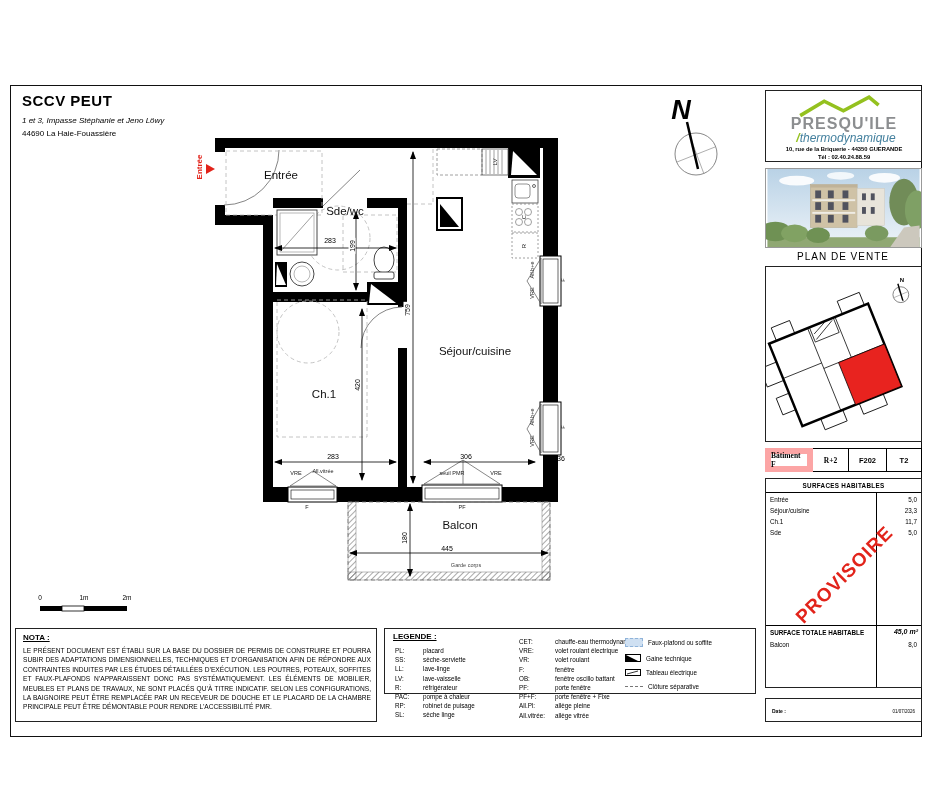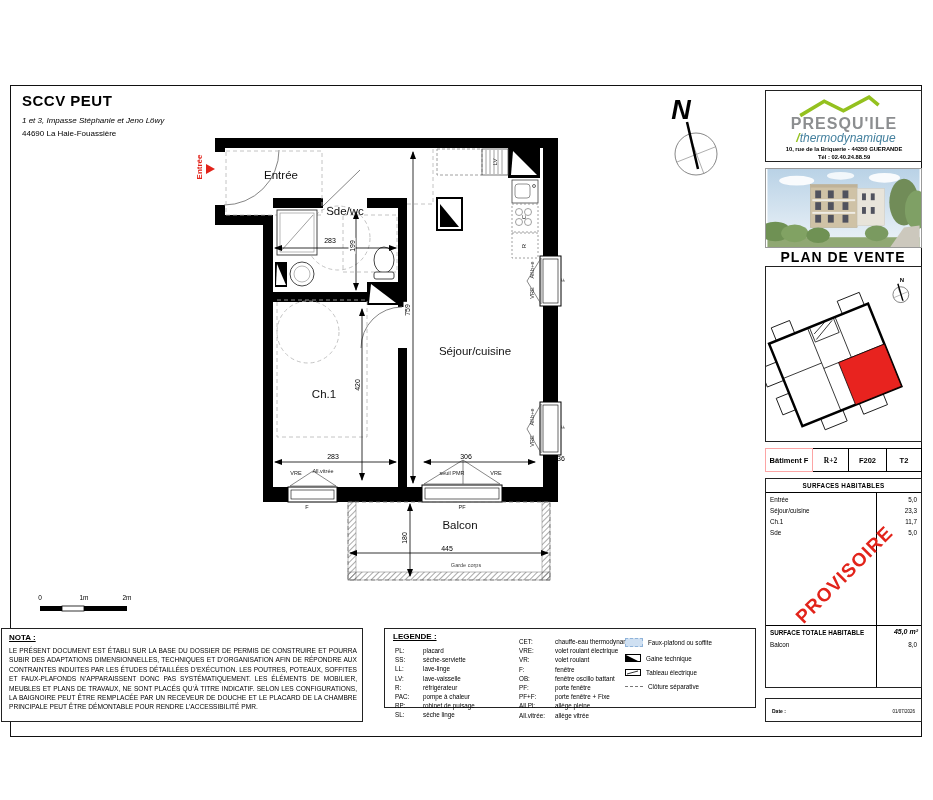--- a/index.html
+++ b/index.html
@@ -194,26 +194,26 @@
 <div class="rl wlabel" style="left:533px;top:441px;">VRE</div>
 <div class="rl wlabel" style="left:564px;top:427px;">F</div>
 <div class="rl wlabel" style="left:495px;top:162px;font-size:6px;">LV</div>
 <div class="rl wlabel" style="left:524px;top:217px;font-size:6px;">C</div>
 <div class="rl wlabel" style="left:524px;top:246px;font-size:6px;">R</div>
 
 <div class="hl" style="left:40px;top:598px;font-size:6.5px;">0</div>
 <div class="hl" style="left:84px;top:598px;font-size:6.5px;">1m</div>
 <div class="hl" style="left:127px;top:598px;font-size:6.5px;">2m</div>
 
-<div class="box" style="left:1px;top:628px;width:362px;height:94px;">
+<div class="box" style="left:15px;top:628px;width:362px;height:94px;">
   <div style="position:absolute;left:7px;top:4px;font-size:8px;font-weight:bold;text-decoration:underline;">NOTA :</div>
   <div style="position:absolute;left:7px;top:17px;width:348px;font-size:6.6px;line-height:9.4px;text-align:justify;">LE PRÉSENT DOCUMENT EST ÉTABLI SUR LA BASE DU DOSSIER DE PERMIS DE CONSTRUIRE ET POURRA SUBIR DES ADAPTATIONS DIMENSIONNELLES, TECHNIQUES ET D’ORGANISATION AFIN DE RÉPONDRE AUX CONTRAINTES INDUITES PAR LES ÉTUDES DÉTAILLÉES D’EXÉCUTION. LES POUTRES, POTEAUX, SOFFITES ET FAUX-PLAFONDS N’APPARAISSENT DONC PAS SYSTÉMATIQUEMENT. LES ÉLÉMENTS DE MOBILIER, MEUBLES ET PLANS DE TRAVAUX, NE SONT PLACÉS QU’À TITRE INDICATIF. SELON LES CONFIGURATIONS, LA BAIGNOIRE PEUT ÊTRE REMPLACÉE PAR UN RECEVEUR DE DOUCHE ET LE PLACARD DE LA CHAMBRE PRINCIPALE PEUT ÊTRE DÉMONTABLE POUR RENDRE L’ACCESSIBILITÉ PMR.</div>
 </div>
 
-<div class="box" style="left:384px;top:628px;width:372px;height:80px;">
+<div class="box" style="left:384px;top:628px;width:372px;height:66px;">
   <div style="position:absolute;left:8px;top:3px;font-size:8px;font-weight:bold;text-decoration:underline;">LEGENDE :</div>
   <div class="abs" style="left:10px;top:17px;">
     <div class="lrow"><span class="abbr" style="width:28px;">PL:</span><span>placard</span></div>
     <div class="lrow"><span class="abbr" style="width:28px;">SS:</span><span>sèche-serviette</span></div>
     <div class="lrow"><span class="abbr" style="width:28px;">LL:</span><span>lave-linge</span></div>
     <div class="lrow"><span class="abbr" style="width:28px;">LV:</span><span>lave-vaisselle</span></div>
     <div class="lrow"><span class="abbr" style="width:28px;">R:</span><span>réfrigérateur</span></div>
     <div class="lrow"><span class="abbr" style="width:28px;">PAC:</span><span>pompe à chaleur</span></div>
     <div class="lrow"><span class="abbr" style="width:28px;">RP:</span><span>robinet de puisage</span></div>
     <div class="lrow"><span class="abbr" style="width:28px;">SL:</span><span>sèche linge</span></div>
@@ -303,21 +303,21 @@
     <rect x="46" y="44" width="44" height="2" fill="#efece4"></rect>
     <rect x="0" y="70" width="156" height="10" fill="#90a873"></rect>
     <polygon points="126,80 140,60 156,58 156,80" fill="#ccc8bd"></polygon>
     <ellipse cx="8" cy="64" rx="16" ry="10" fill="#6f9154"></ellipse>
     <ellipse cx="28" cy="66" rx="14" ry="9" fill="#81a263"></ellipse>
     <ellipse cx="52" cy="68" rx="12" ry="8" fill="#6f9154"></ellipse>
     <ellipse cx="112" cy="66" rx="12" ry="8" fill="#7a9a60"></ellipse>
   </svg>
 </div>
 
-<div class="hl" style="left:843px;top:257px;font-size:14px;font-weight:bold;letter-spacing:1px;">PLAN DE VENTE</div>
+<div class="hl" style="left:843px;top:257px;font-size:10px;font-weight:normal;letter-spacing:1px;">PLAN DE VENTE</div>
 
 <div class="box" style="left:765px;top:266px;width:157px;height:176px;">
   <svg width="155" height="174" viewBox="0 0 156 176">
     <circle cx="136" cy="28" r="8" fill="none" stroke="#666" stroke-width="0.8"></circle>
     <line x1="129" y1="31" x2="143" y2="25" stroke="#888" stroke-width="0.6"></line>
     <line x1="133" y1="21" x2="139" y2="35" stroke="#888" stroke-width="0.6"></line>
     <line x1="133" y1="17" x2="138" y2="34" stroke="#000" stroke-width="1.4"></line>
     <g transform="translate(70,100) rotate(-22)">
       <g fill="#fff" stroke="#000" stroke-width="0.8">
         <rect x="-72" y="-26" width="18" height="20"></rect>
@@ -337,21 +337,21 @@
         <line x1="-8" y1="-32" x2="14" y2="-44"></line>
         <line x1="-8" y1="-38" x2="6" y2="-45"></line>
       </g>
       <rect x="4" y="-2" width="50" height="46" fill="#e8231f" stroke="#000" stroke-width="0.7"></rect>
     </g>
   </svg>
   <div class="hl" style="left:136px;top:13px;font-size:6px;font-weight:bold;">N</div>
 </div>
 
 <div class="abs" style="left:765px;top:448px;width:157px;height:24px;display:flex;font-size:7.5px;font-weight:bold;">
-  <div style="flex:0 0 48px;border:1px solid #fca5a5;display:flex;align-items:center;justify-content:center;box-sizing:border-box;">Bâtiment F</div>
+  <div style="flex:0 0 48px;border:6px solid #fca5a5;display:flex;align-items:center;justify-content:center;box-sizing:border-box;font-family:Liberation Serif, serif;">Bâtiment F</div>
   <div style="flex:0 0 36px;border:1px solid #000;border-left:none;display:flex;align-items:center;justify-content:center;box-sizing:border-box;font-family:Liberation Serif, serif;">R+2</div>
   <div style="flex:0 0 38px;border:1px solid #000;border-left:none;display:flex;align-items:center;justify-content:center;box-sizing:border-box;">F202</div>
   <div style="flex:1;border:1px solid #000;border-left:none;display:flex;align-items:center;justify-content:center;box-sizing:border-box;">T2</div>
 </div>
 
 <div class="box" style="left:765px;top:478px;width:157px;height:210px;">
   <div style="position:absolute;left:0;right:0;top:0;height:13px;border-bottom:1px solid #000;text-align:center;font-size:6.3px;font-weight:bold;line-height:13px;letter-spacing:0.3px;">SURFACES HABITABLES</div>
   <div style="position:absolute;left:110px;top:13px;bottom:0;width:1px;background:#000;"></div>
 
   <div class="tiny" style="position:absolute;left:4px;top:17px;">Entrée</div>

